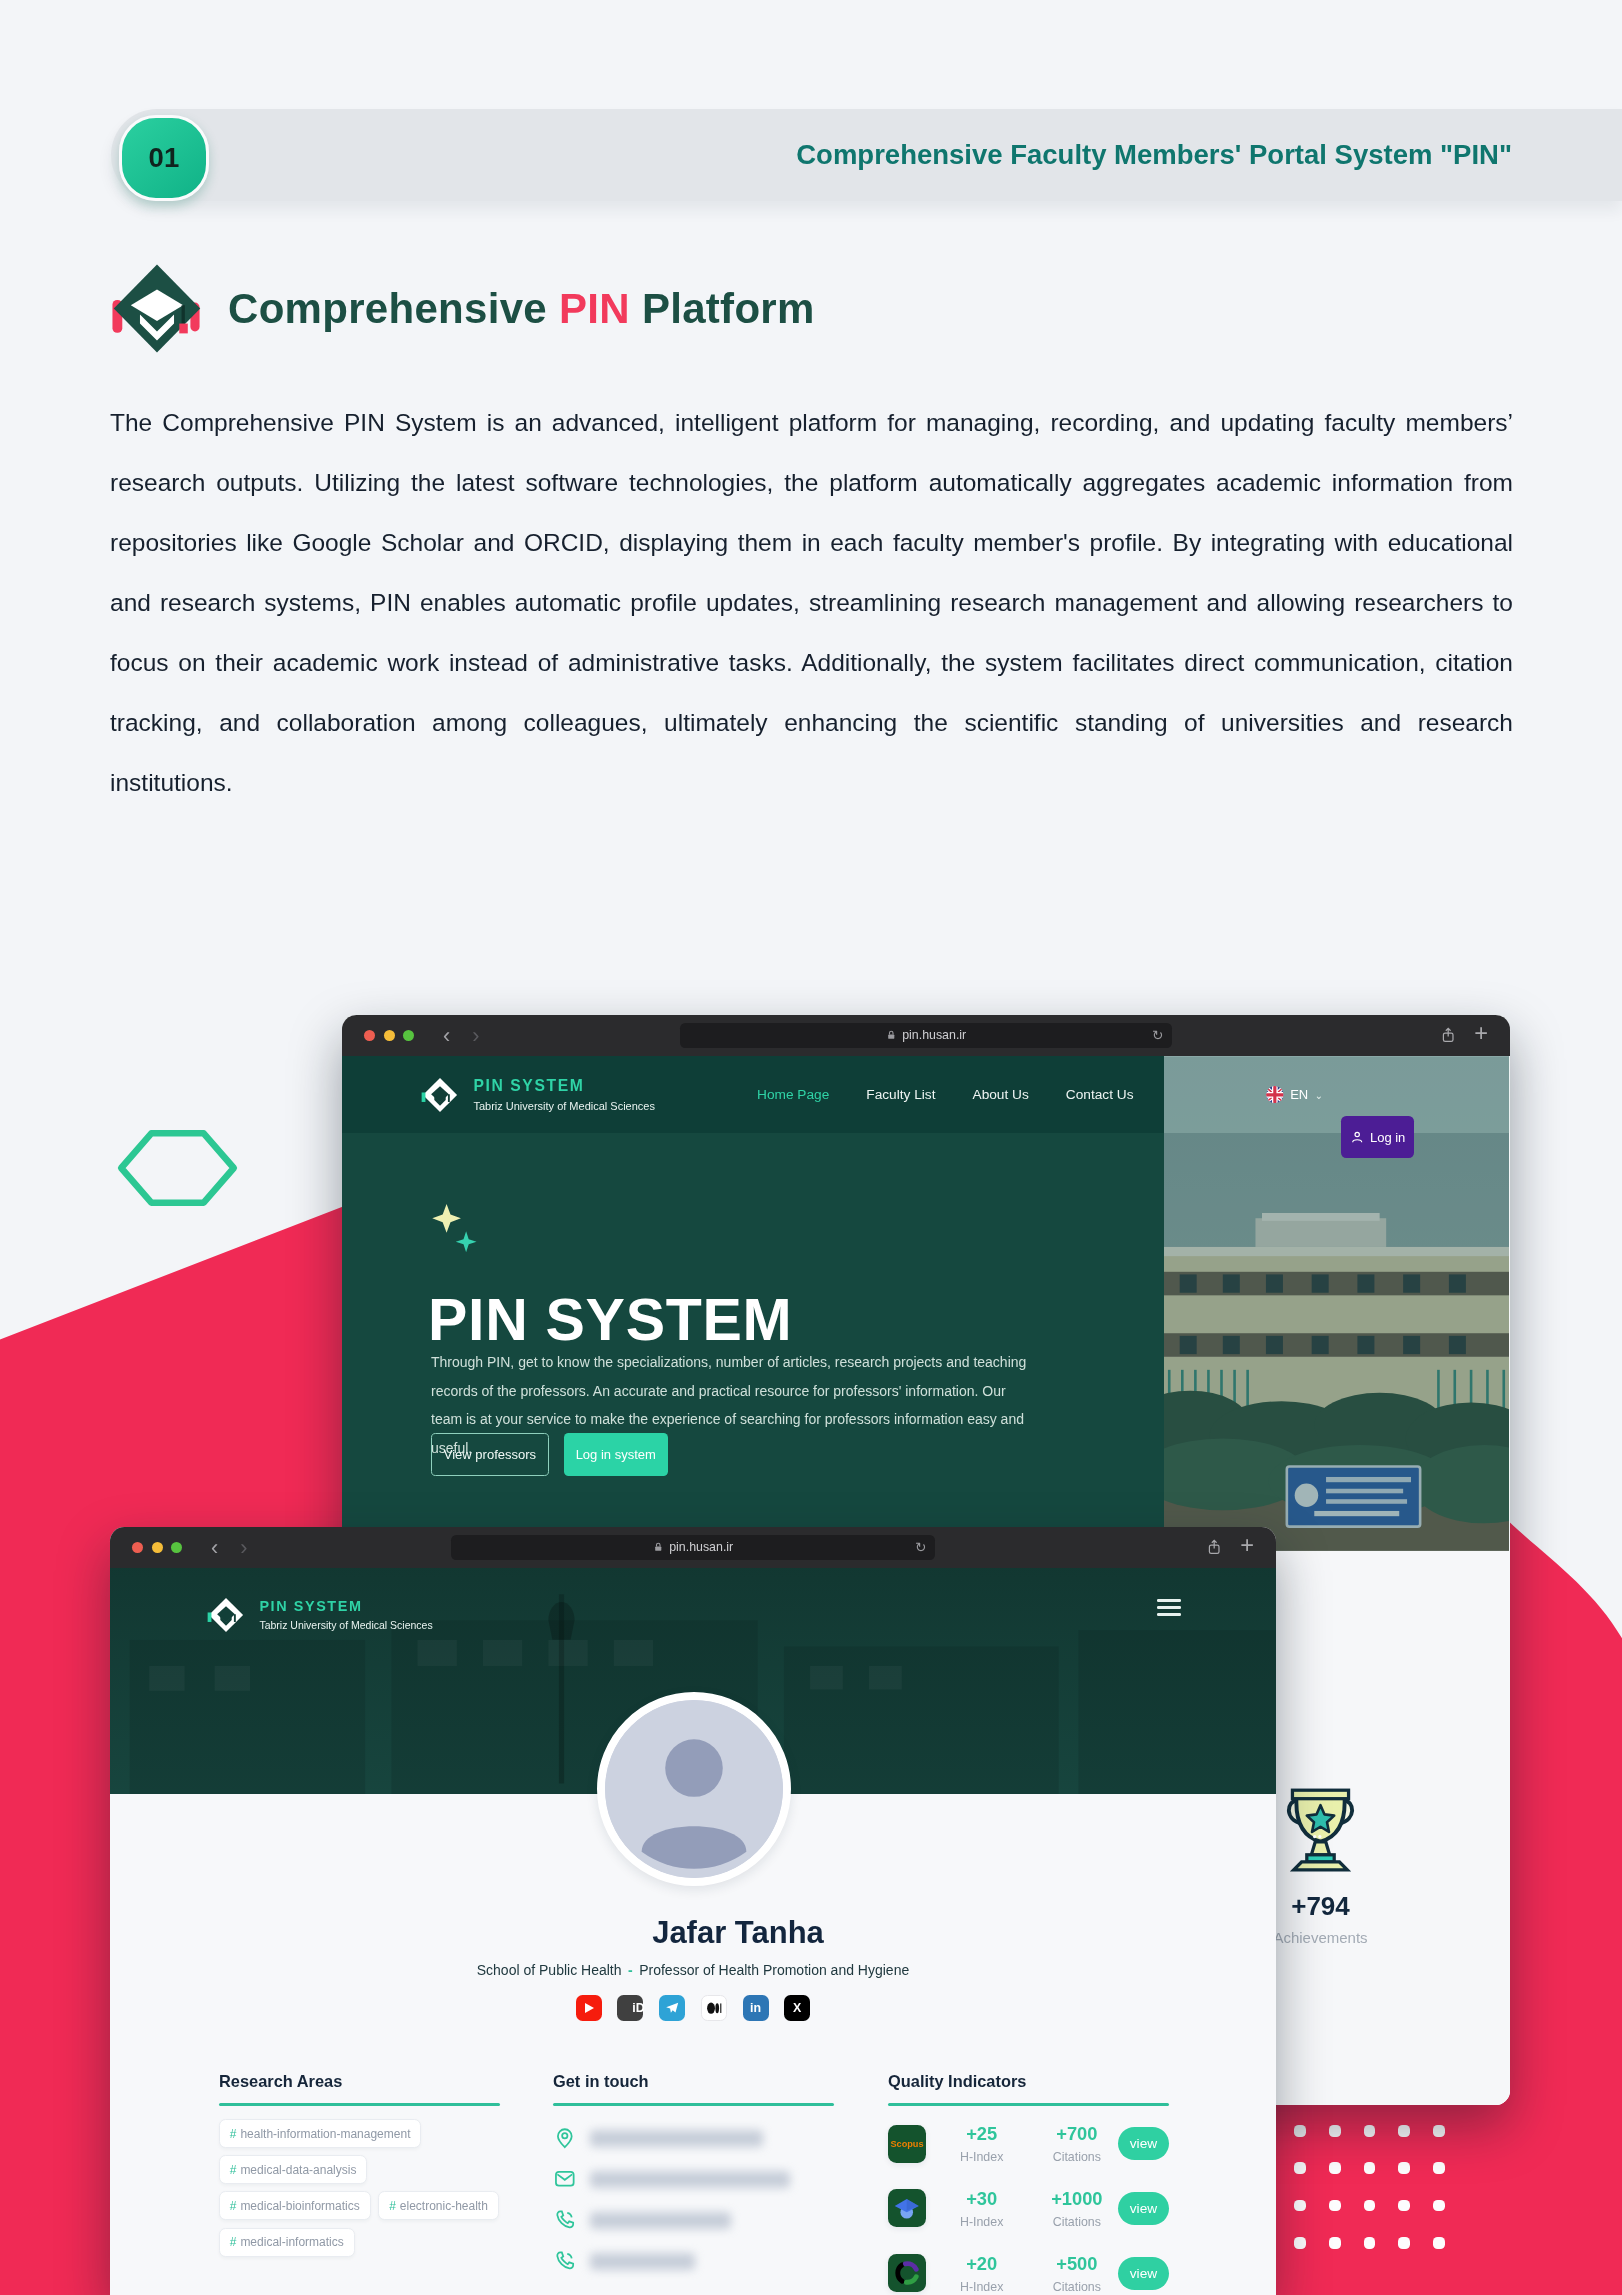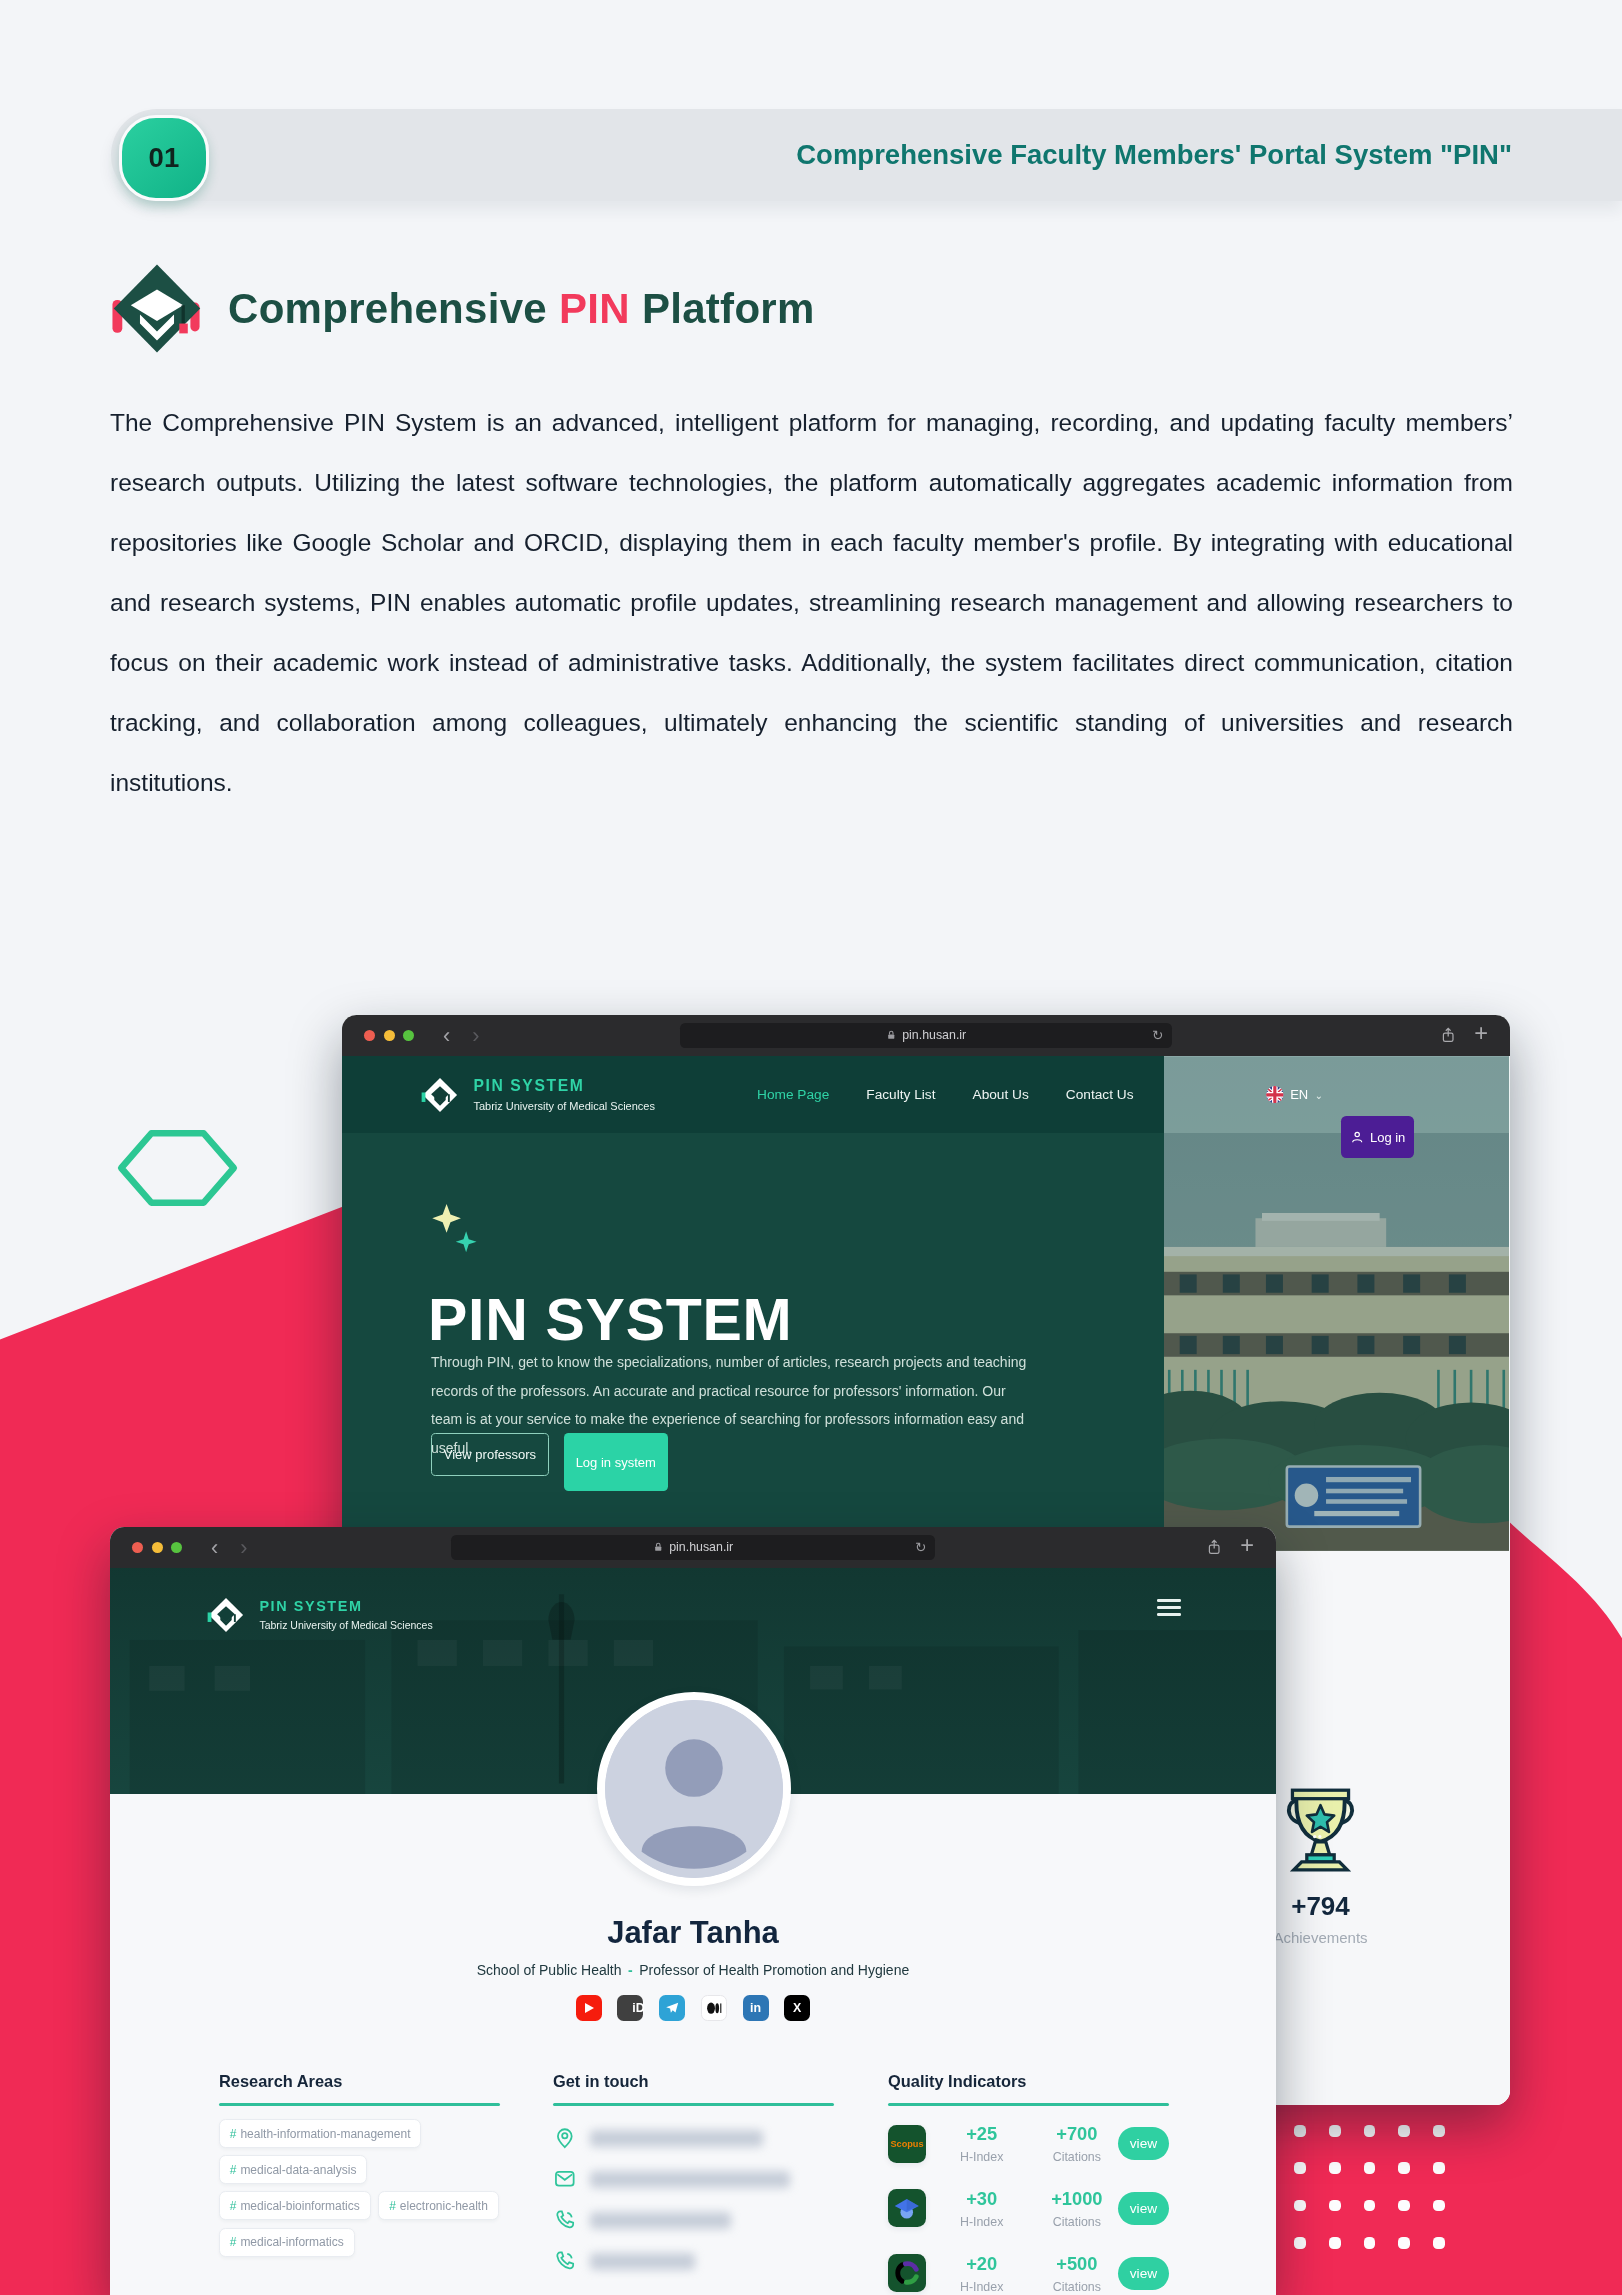--- a/index.html
+++ b/index.html
@@ -71,37 +71,37 @@
   .login-btn{position:absolute;left:999px;top:60px;width:73px;height:42px;background:#4c1d95;
     border-radius:5.2px;display:flex;align-items:center;justify-content:center;gap:5.9px;color:#fff;
     font-size:13px;cursor:pointer;}
   .hero1{position:absolute;left:0;top:77px;width:822px;height:418px;background:#15483f;}
   .sparkles{position:absolute;left:90px;top:71px;}
   .hero-title{position:absolute;left:86px;top:113px;font-size:59px;font-weight:800;color:#ffffff;letter-spacing:0.7px;}
   .hero-desc{position:absolute;left:89px;top:201px;width:608px;font-size:14px;line-height:28.5px;color:#cfe0da;}
   .hero-btns{position:absolute;left:89px;top:300px;display:flex;gap:15px;}
   .btn-outline{min-width:109px;height:43px;border:1.3px solid #8fd0bd;border-radius:4.6px;color:#f2faf7;
     font-size:13px;display:flex;align-items:center;justify-content:center;padding:0 11.8px;box-sizing:border-box;cursor:pointer;}
-  .btn-fill{min-width:103px;height:58px;background:#2bd3a6;border-radius:4.6px;color:#ffffff;
+  .btn-fill{min-width:103px;height:43px;background:#2bd3a6;border-radius:4.6px;color:#ffffff;
     font-size:13px;display:flex;align-items:center;justify-content:center;padding:0 11.8px;box-sizing:border-box;cursor:pointer;}
   .stats1{position:absolute;left:0;top:495px;right:0;bottom:0;background:#f6f7f9;}
   .ach-block{position:absolute;left:904px;top:237px;width:149px;text-align:center;}
   .ach-value{font-size:26px;font-weight:700;color:#13283e;margin-top:17px;}
   .ach-label{font-size:15px;color:#a3abb5;margin-top:6.5px;}
 
   
   .win2{left:110px;top:1527px;width:1166px;height:768px;z-index:3;border-radius:14.4px 14.4px 0 0;}
   .site2{position:relative;height:727px;background:#f7f8fa;}
   .pheader{position:absolute;left:0;top:0;right:0;height:226px;background:#17453e;overflow:hidden;}
   .prow{position:absolute;left:97px;top:27.5px;display:flex;align-items:center;gap:14.4px;}
   .hamburger{position:absolute;right:95px;top:31px;width:23.6px;cursor:pointer;}
   .hamburger span{display:block;height:2.6px;border-radius:1.3px;background:#e7f1ee;margin-bottom:4.6px;}
   .avatar{position:absolute;left:487px;top:124px;width:178px;height:178px;border-radius:50%;
     background:#ccd2e0;border:8.5px solid #ffffff;overflow:hidden;box-shadow:0 3.9px 11.8px rgba(20,40,60,.10);}
-  .p-name{position:absolute;left:0;top:347px;width:100%;text-align:center;font-size:31px;font-weight:700;color:#13263e;}
+  .p-name{position:absolute;left:0;top:347px;width:100%;text-align:center;font-size:31px;font-weight:700;color:#13263e;padding-left:45px;}
   .p-role{position:absolute;left:0;top:394px;width:100%;text-align:center;font-size:14px;color:#20393f;}
   .p-role .sep{color:#2fbf9a;padding:0 6.5px;font-weight:700;}
   .socials{position:absolute;left:0;top:427px;width:100%;display:flex;justify-content:center;gap:15.7px;}
   .soc{width:26px;height:26px;border-radius:6.5px;display:flex;align-items:center;justify-content:center;
     cursor:pointer;box-sizing:border-box;}
   .soc svg{display:block;}
   .soc.soc-youtube{background:#f61c0d;} .soc.soc-orcid{background:#404040;padding-left:16px;}
   .soc.soc-telegram{background:#2ea3d6;} .soc.soc-medium{background:#ffffff;border:0.7px solid #e7e7ea;}
   .soc.soc-linkedin{background:#2d76b5;} .soc.soc-x{background:#000000;}
   .soc .txt{color:#fff;font-weight:700;font-size:12.4px;}

